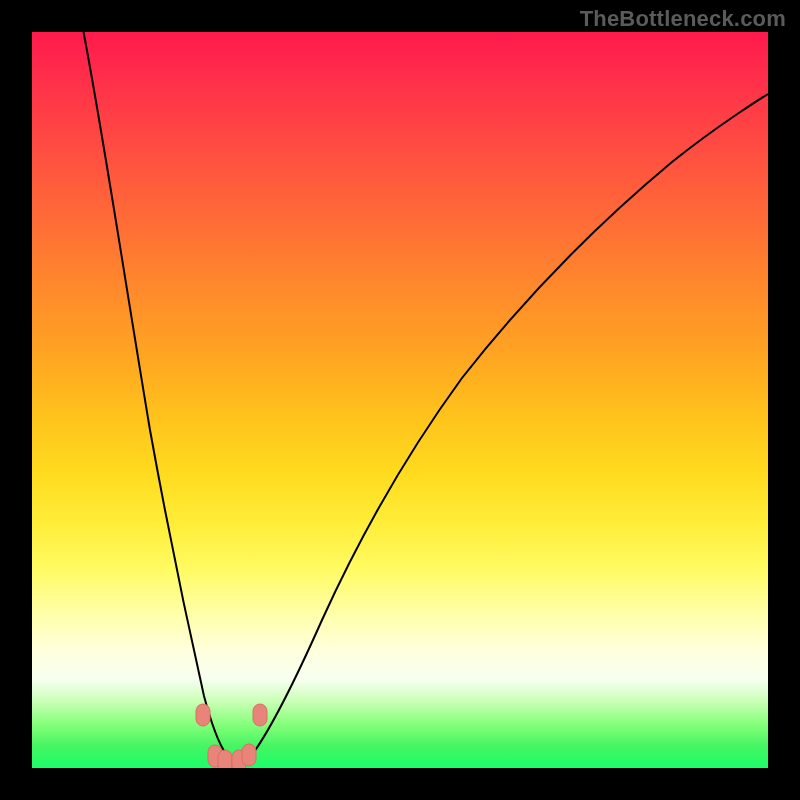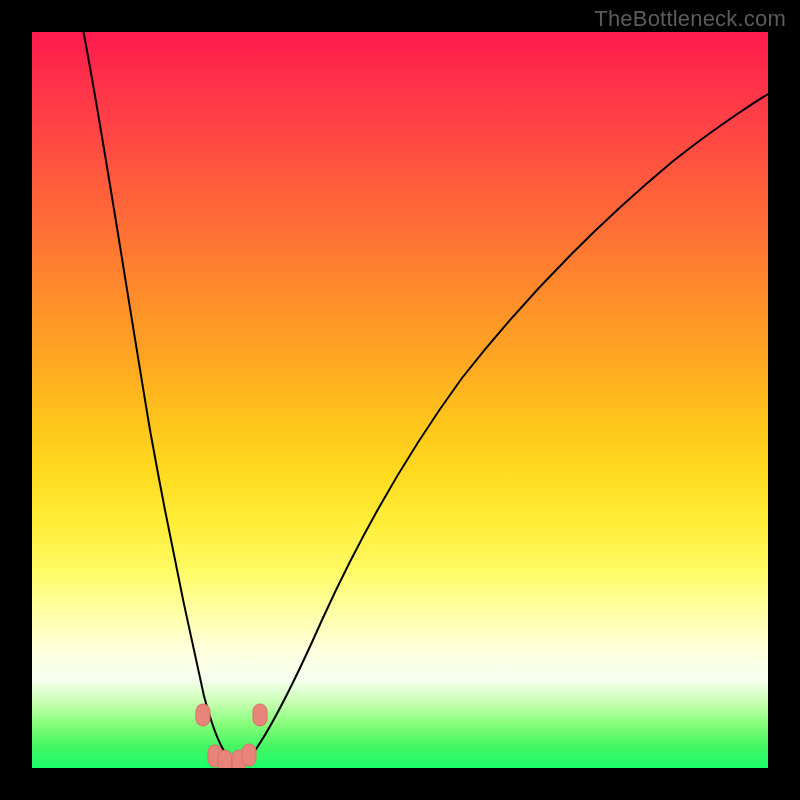--- a/index.html
+++ b/index.html
@@ -51,21 +51,21 @@
       #46f562 97%,
       #1aff6a 100%
     );
   }
   .watermark {
     position: absolute;
     top: 6px;
     right: 14px;
     color: #5b5b5b;
     font-size: 22px;
-    font-weight: 400;
+    font-weight: 700;
     letter-spacing: 0.2px;
     user-select: none;
   }
   svg.curve-layer {
     position: absolute;
     left: 0;
     top: 0;
     width: 100%;
     height: 100%;
   }

